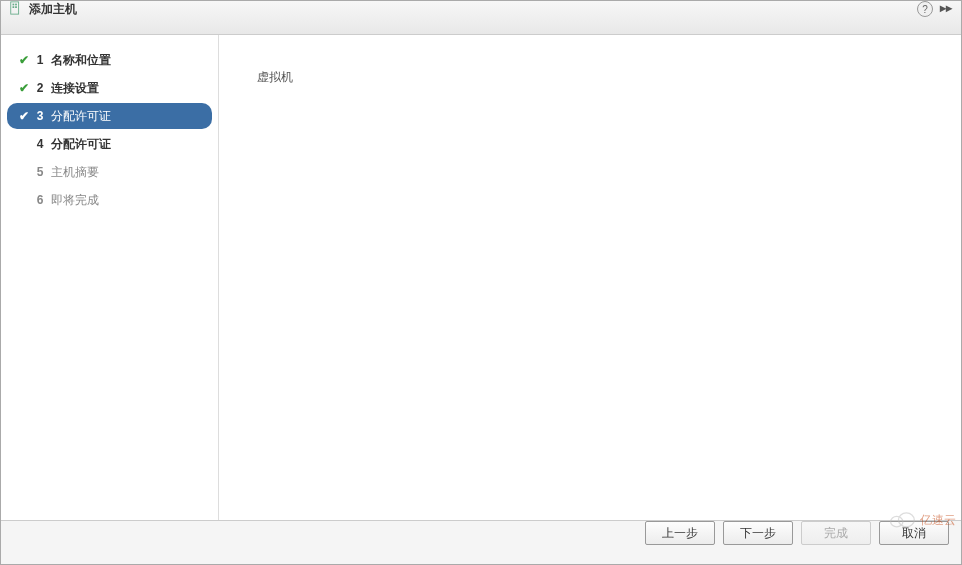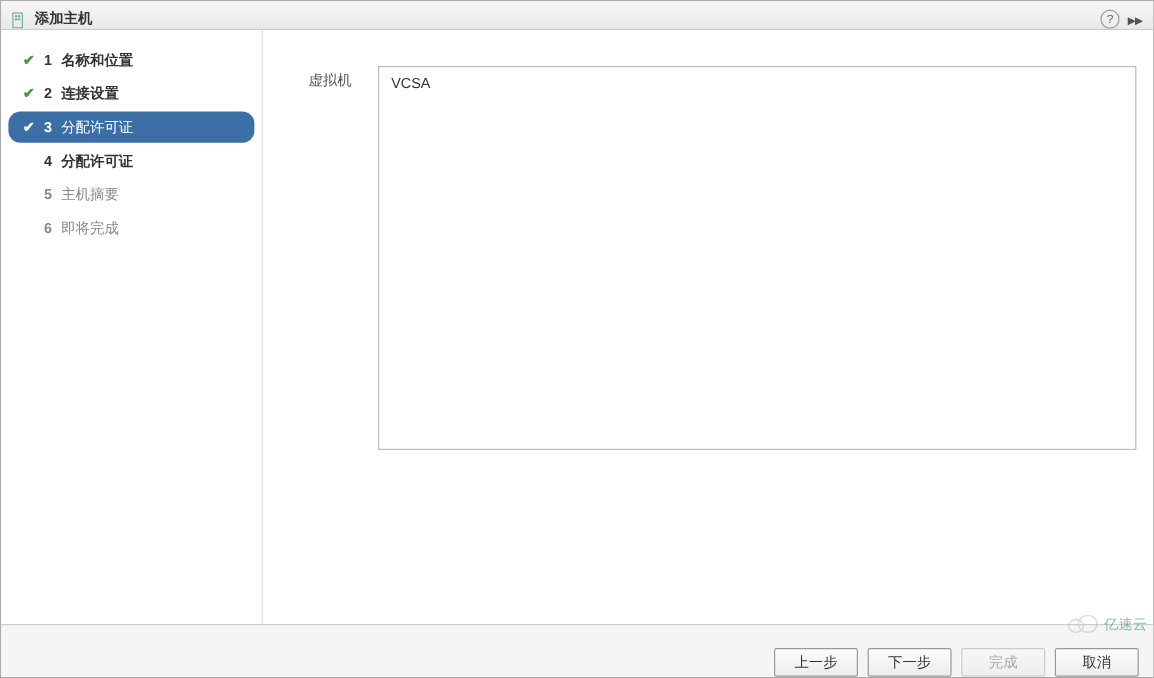--- a/index.html
+++ b/index.html
@@ -7,24 +7,24 @@
     body { background: #f5f5f5; position: relative; }
 
     .dialog {
       width: 962px; height: 565px;
       background: #fff;
       border: 1px solid #aaa;
       display: flex; flex-direction: column;
     }
 
     .titlebar {
-      height: 24px;
+      height: 34px;
       background: linear-gradient(#f7f7f7, #e8e8e8);
       border-bottom: 1px solid #ccc;
-      display: flex; align-items: flex-end;
+      display: flex; align-items: flex-start;
       padding: 0 8px;
     }
     .titlebar .host-icon { width: 14px; height: 14px; margin-right: 6px; }
     .titlebar .title { font-weight: bold; color: #333; flex: 1; }
     .titlebar .help-icon { width: 16px; height: 16px; margin-right: 6px; cursor: pointer; color: #666; border:1px solid #999; border-radius:50%; display:flex; align-items:center; justify-content:center; font-size:10px; background:#f0f0f0;}
     .titlebar .expand-icon { width: 14px; height: 14px; cursor: pointer; display:flex; align-items:center; justify-content:center; color:#555; font-weight:bold;}
 
     .body {
       flex: 1; display: flex; overflow: hidden;
     }
@@ -66,33 +66,33 @@
     .info-value { flex: 1; padding: 6px 10px; color: #333; }
 
     .vm-section { display: flex; margin-top: 18px; flex: 1; padding-bottom: 12px; margin-left: 16px;}
     .vm-label { width: 66px; padding: 4px 8px; color: #555; }
     .vm-box { flex: 1; border: 1px solid #bbb; height: 320px; padding: 6px 10px; background:#fff; overflow:auto; }
 
     .footer {
       height: 44px;
       border-top: 1px solid #ccc;
       background: #f5f5f5;
-      display: flex; align-items: flex-end; justify-content: flex-end;
+      display: flex; align-items: flex-start; justify-content: flex-end;
       padding: 0 12px; gap: 8px;
     }
     .btn {
       min-width: 70px; height: 24px;
       border: 1px solid #999; border-radius: 2px;
       background: linear-gradient(#fdfdfd, #ececec);
       font-size: 12px; color: #333;
       cursor: pointer;
       padding: 0 12px;
     }
     .btn:disabled { color: #aaa; cursor: default; background: linear-gradient(#f7f7f7,#eee); border-color:#ccc;}
-    .watermark { position:absolute; right:6px; bottom:34px; opacity:0.5; font-size:12px; color:#0f766e; pointer-events:none; display:flex; align-items:center; gap:4px;margin-top:46px;}
+    .watermark { position:absolute; right:6px; bottom:34px; opacity:0.5; font-size:12px; color:#c2410c; pointer-events:none; display:flex; align-items:center; gap:4px;margin-top:46px;}
     .watermark .cloud { width:28px; height:18px; }
   </style>
 </head>
 <body>
 
 <div class="dialog">
 
   <div class="titlebar">
     <span class="host-icon">
       <svg viewBox="0 0 16 16" width="14" height="14">
@@ -140,23 +140,20 @@
         <span class="check">✔</span>
         <span class="num">6</span>
         <span class="label">即将完成</span>
       </div>
     </div>
 
     <div class="content">
 
       <div class="vm-section">
         <div class="vm-label">虚拟机</div>
-        <div class="vm-box">
-          <div>VCSA</div>
-        </div>
       </div>
     </div>
 
   </div>
 
   <div class="footer">
     <button class="btn">上一步</button>
     <button class="btn">下一步</button>
     <button class="btn" disabled="">完成</button>
     <button class="btn">取消</button>

